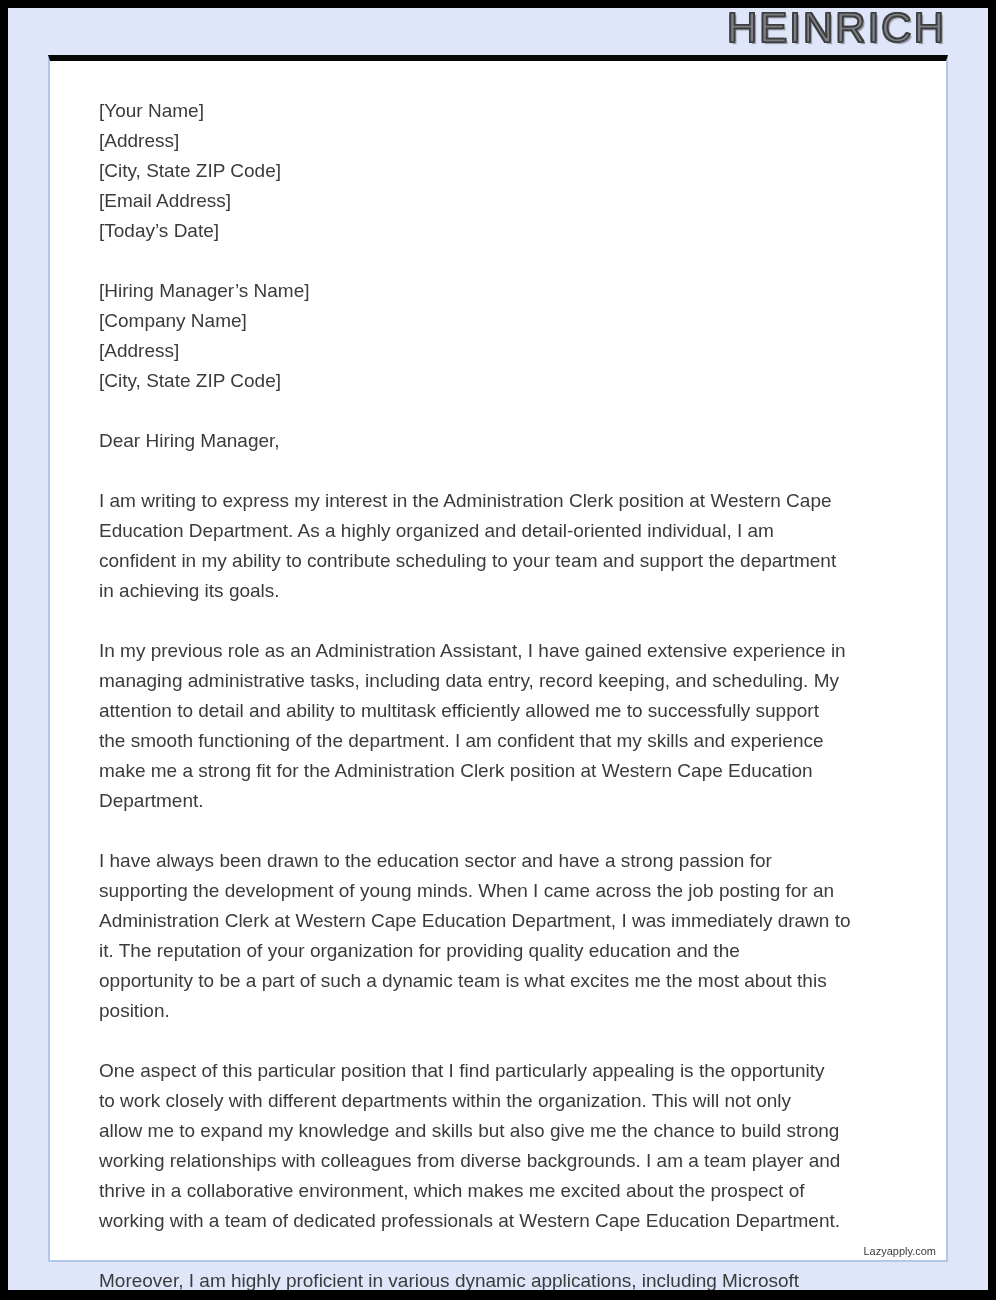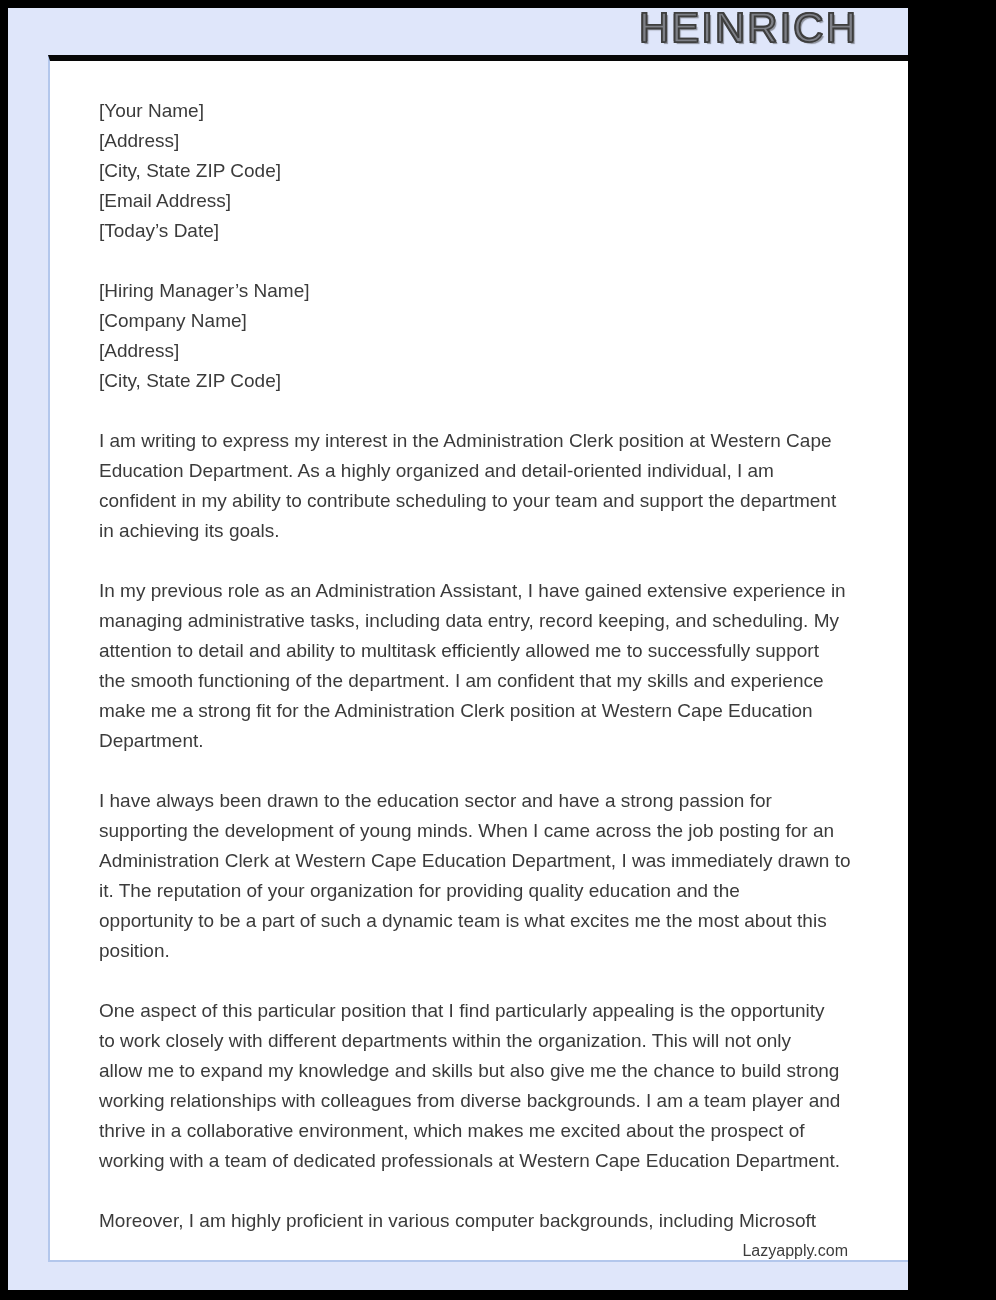--- a/index.html
+++ b/index.html
@@ -1,18 +1,18 @@
 <!DOCTYPE html>
 <html><head>
 <meta charset="utf-8">
 <style>
   html, body { margin: 0; padding: 0; background: #000; }
   .canvas {
     position: relative;
-    width: 908px;
+    width: 996px;
     height: 1300px;
     background: #dfe6fa;
     overflow: hidden;
     font-family: "Liberation Sans", "DejaVu Sans", sans-serif;
   }
   .page {
     position: absolute;
     left: 48px;
     top: 55px;
     width: 900px;
@@ -54,21 +54,21 @@
   }
   .content p {
     margin: 0 0 30px 0;
     white-space: pre;
   }
   .watermark {
     position: absolute;
     top: 1242px;
     right: 60px;
     z-index: 2;
-    font-size: 16px;
+    font-size: 11px;
     line-height: 18px;
     color: #3c3c3c;
     cursor: pointer;
   }
   .frame { position: absolute; background: #000; z-index: 10; }
   .frame.top    { left: 0; top: 0; width: 996px; height: 8px; }
   .frame.left   { left: 0; top: 0; width: 8px; height: 1300px; }
   .frame.right  { left: 988px; top: 0; width: 8px; height: 1300px; }
   .frame.bottom { left: 0; top: 1290px; width: 996px; height: 10px; }
 </style>
@@ -84,20 +84,21 @@
   <div class="content">
     <p>[Your Name]
 [Address]
 [City, State ZIP Code]
 [Email Address]
 [Today’s Date]</p>
     <p>[Hiring Manager’s Name]
 [Company Name]
 [Address]
 [City, State ZIP Code]</p>
+    <p>Dear Hiring Manager,</p>
     <p>I am writing to express my interest in the Administration Clerk position at Western Cape
 Education Department. As a highly organized and detail-oriented individual, I am
 confident in my ability to contribute scheduling to your team and support the department
 in achieving its goals.</p>
     <p>In my previous role as an Administration Assistant, I have gained extensive experience in
 managing administrative tasks, including data entry, record keeping, and scheduling. My
 attention to detail and ability to multitask efficiently allowed me to successfully support
 the smooth functioning of the department. I am confident that my skills and experience
 make me a strong fit for the Administration Clerk position at Western Cape Education
 Department.</p>
@@ -106,21 +107,21 @@
 Administration Clerk at Western Cape Education Department, I was immediately drawn to
 it. The reputation of your organization for providing quality education and the
 opportunity to be a part of such a dynamic team is what excites me the most about this
 position.</p>
     <p>One aspect of this particular position that I find particularly appealing is the opportunity
 to work closely with different departments within the organization. This will not only
 allow me to expand my knowledge and skills but also give me the chance to build strong
 working relationships with colleagues from diverse backgrounds. I am a team player and
 thrive in a collaborative environment, which makes me excited about the prospect of
 working with a team of dedicated professionals at Western Cape Education Department.</p>
-    <p>Moreover, I am highly proficient in various computer backgrounds, including Microsoft</p>
+    <p>Moreover, I am highly proficient in various dynamic applications, including Microsoft</p>
   </div>
 
   <div class="watermark">Lazyapply.com</div>
 
   <div class="frame top"></div>
   <div class="frame left"></div>
   <div class="frame right"></div>
   <div class="frame bottom"></div>
 
 </div>

